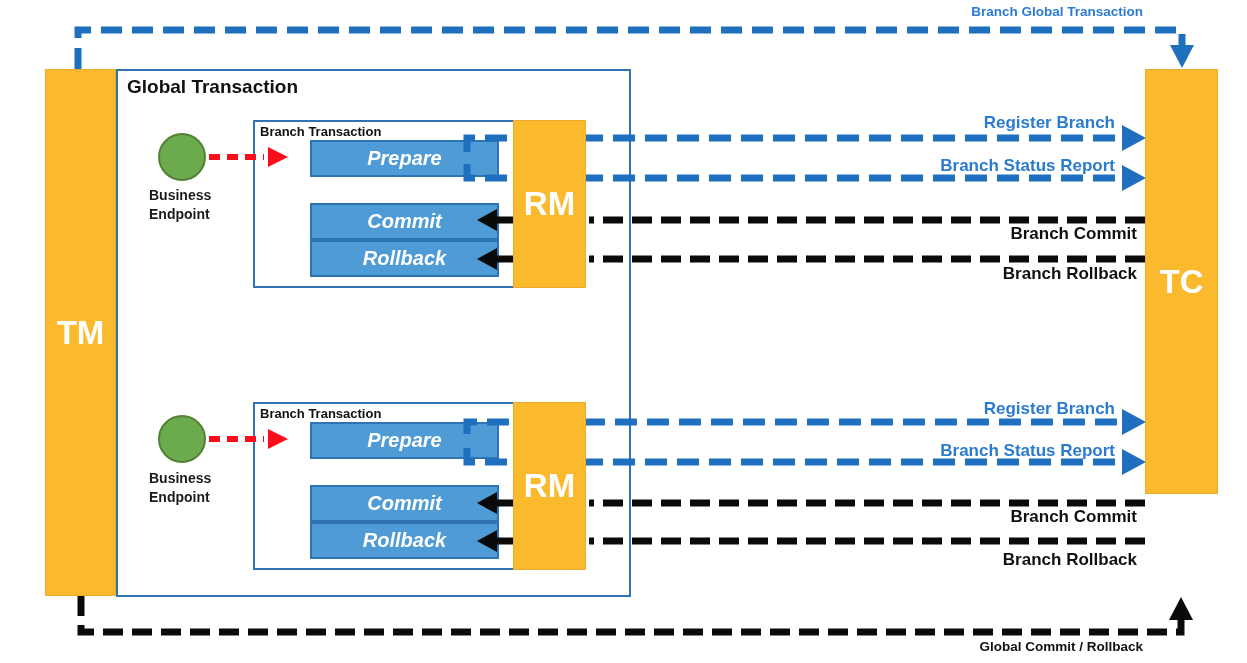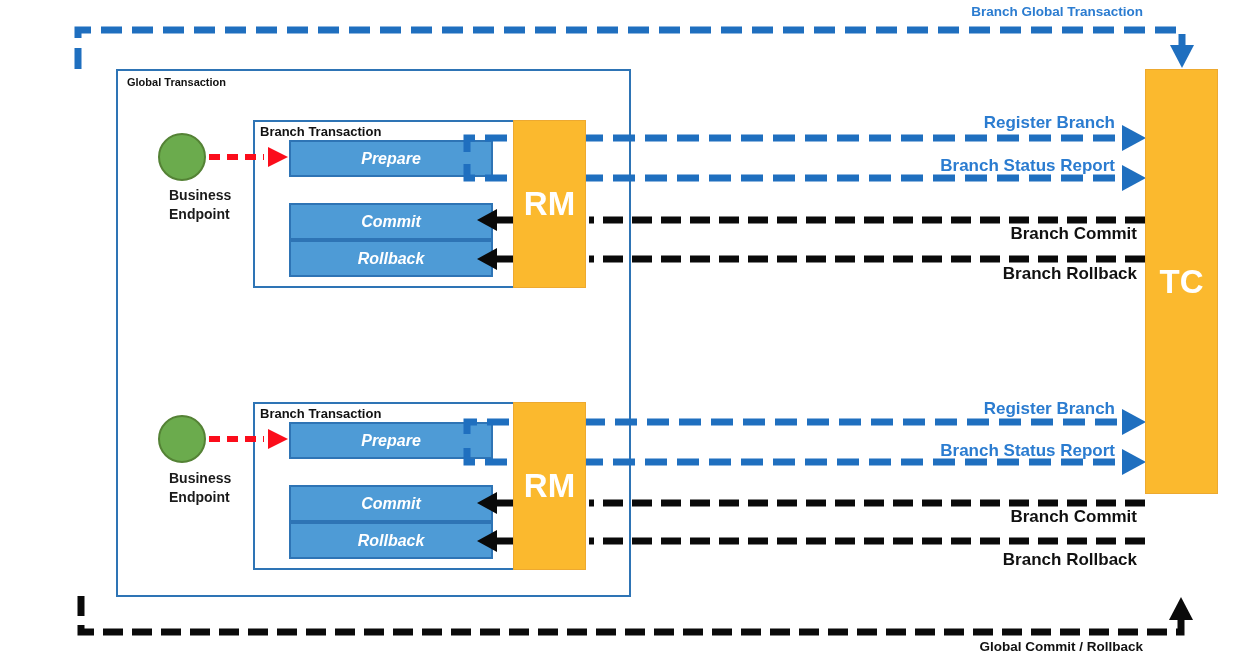--- a/index.html
+++ b/index.html
@@ -7,36 +7,36 @@
     --c-box-blue:#4E9BD6; --c-box-blue-border:#2E74B5;
     --c-line-blue:#1F6FBF; --c-label-blue:#2B7CD0;
     --c-green:#6BAB4D; --c-green-border:#548235;
     --c-red:#FB0D1B; --c-black:#0A0A0A;
   }
   *{box-sizing:border-box;margin:0;padding:0;}
   body{background:#fff;font-family:"Liberation Sans",sans-serif;}
   .stage{position:relative;width:1247px;height:663px;background:#fff;overflow:hidden;}
 
   .container-box{position:absolute;border:2px solid var(--c-box-blue-border);background:#fff;z-index:1;}
-  .container-label{position:absolute;font-weight:700;font-size:11px;color:#111;z-index:6;white-space:nowrap;}
+  .container-label{position:absolute;font-weight:700;font-size:19px;color:#111;z-index:6;white-space:nowrap;}
 
-  .proc{position:absolute;width:204px;height:37px;background:var(--c-box-blue);
+  .proc{position:absolute;width:189px;height:37px;background:var(--c-box-blue);
         border:2px solid var(--c-box-blue-border);color:#fff;z-index:2;
         display:flex;align-items:center;justify-content:center;
-        font-style:italic;font-weight:700;font-size:16px;}
+        font-style:italic;font-weight:700;font-size:20px;margin-left:21px;}
 
   .bar{position:absolute;background:var(--c-orange);border:1px solid var(--c-orange-border);
        color:#fff;z-index:4;display:flex;align-items:center;justify-content:center;
        font-weight:700;font-size:33px;}
 
   .endpoint-circle{position:absolute;width:48px;height:48px;border-radius:50%;
        background:var(--c-green);border:2px solid var(--c-green-border);z-index:2;}
 
   .endpoint-label{position:absolute;font-weight:700;font-size:14px;color:#1a1a1a;
-       line-height:19px;z-index:6;white-space:nowrap;margin-left:20px;}
+       line-height:19px;z-index:6;white-space:nowrap;}
 
   .lbl{position:absolute;font-weight:700;font-size:17px;color:#111;z-index:6;
        white-space:nowrap;text-align:right;}
   .lbl-blue{color:var(--c-label-blue);}
 
   svg.connectors{position:absolute;left:0;top:0;z-index:3;}
   .dash-blue{stroke:var(--c-line-blue);stroke-width:7;fill:none;stroke-dasharray:21 10;}
   .dash-blue-side{stroke:var(--c-line-blue);stroke-width:7;fill:none;stroke-dasharray:22 10;}
   .dash-black{stroke:var(--c-black);stroke-width:7;fill:none;stroke-dasharray:20 9;}
   .dash-red{stroke:var(--c-red);stroke-width:6;fill:none;stroke-dasharray:11 7;}
@@ -115,20 +115,21 @@
     <polygon class="head-blue" points="1122,449 1122,475 1146,462"></polygon>
 
     <path class="dash-black" d="M1145,503 H589"></path>
     <path class="solid-black" d="M516,503 H495"></path>
     <polygon class="head-black" points="497,492 497,514 477,503"></polygon>
     <path class="dash-black" d="M1145,541 H589"></path>
     <path class="solid-black" d="M516,541 H495"></path>
     <polygon class="head-black" points="497,530 497,552 477,541"></polygon>
   </svg>
 
+  <div class="bar" style="left:45px;top:69px;width:71px;height:527px;">TM</div>
   <div class="bar" style="left:1145px;top:69px;width:73px;height:425px;">TC</div>
 
   <div class="lbl lbl-blue" style="right:104px;top:4px;font-size:13.5px;">Branch Global Transaction</div>
 
   <div class="lbl lbl-blue" style="right:132px;top:113px;">Register Branch</div>
   <div class="lbl lbl-blue" style="right:132px;top:156px;">Branch Status Report</div>
   <div class="lbl" style="right:110px;top:224px;">Branch Commit</div>
   <div class="lbl" style="right:110px;top:264px;">Branch Rollback</div>
 
   <div class="lbl lbl-blue" style="right:132px;top:399px;">Register Branch</div>

